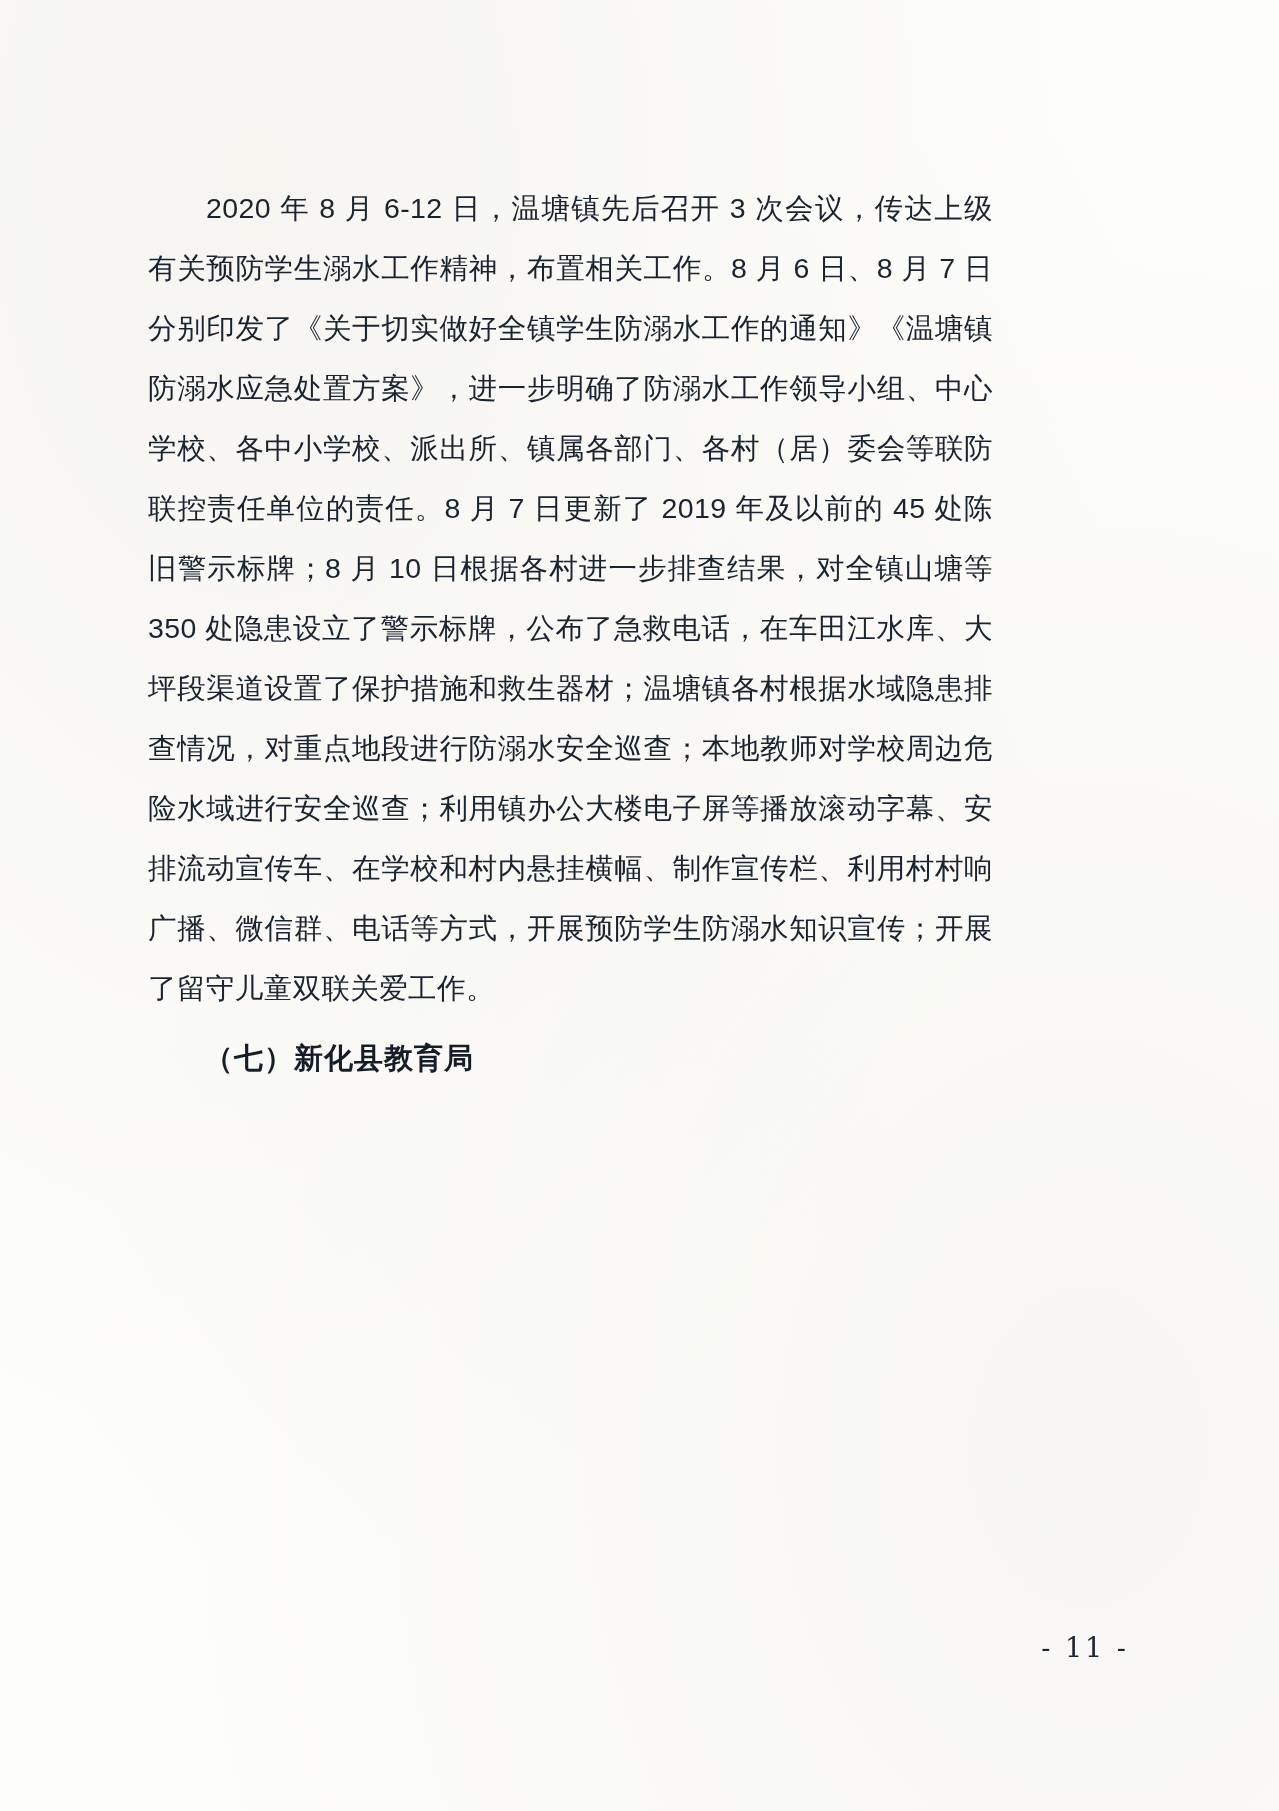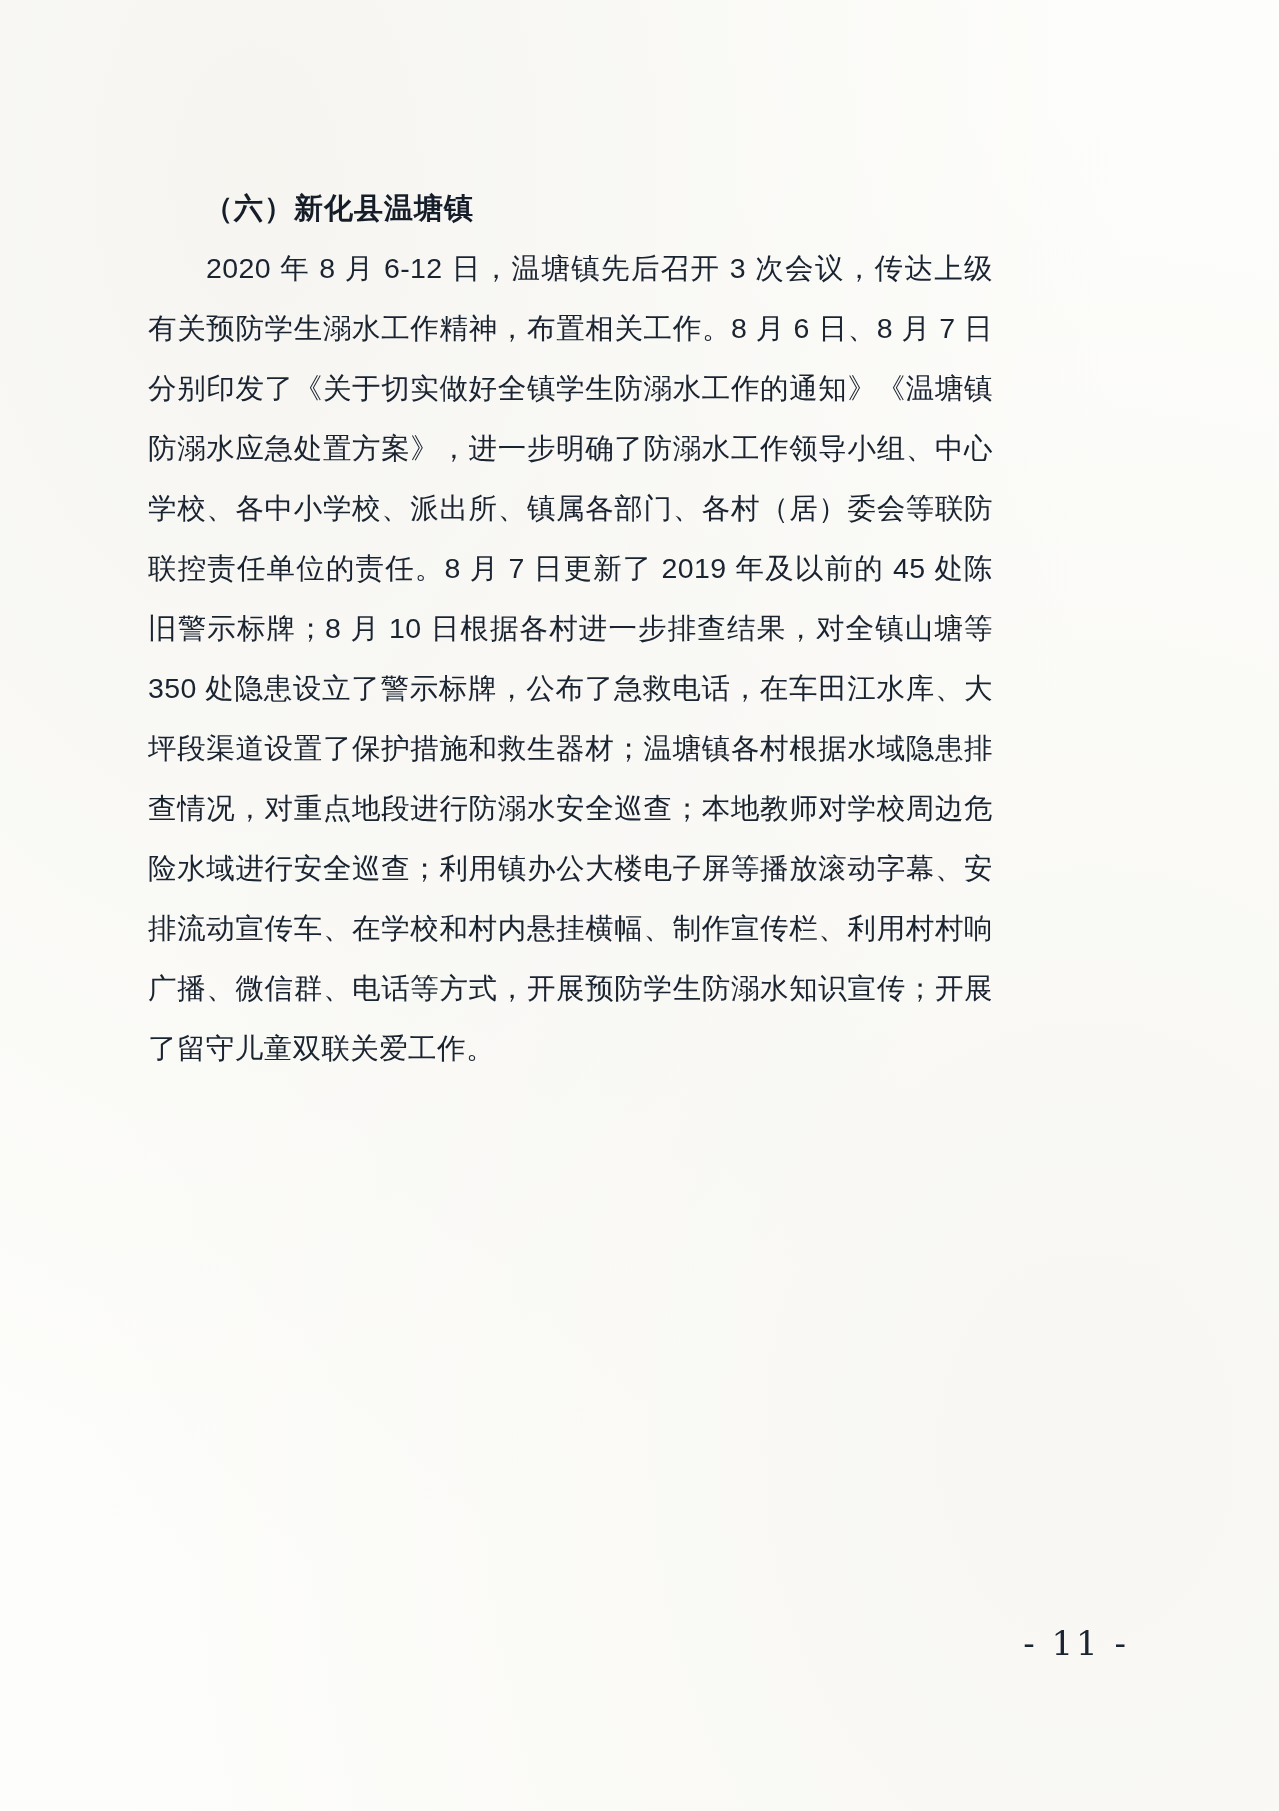--- a/index.html
+++ b/index.html
@@ -58,39 +58,39 @@
     margin-bottom: 0px;
   }
   .gap {
     height: 10px;
   }
   .page-number {
     position: absolute;
     right: 150px;
     bottom: 148px;
     font-family: "DejaVu Serif", "Liberation Serif", serif;
-    font-size: 34px;
+    font-size: 27px;
     color: #1b2431;
     letter-spacing: 3px;
   }
 </style>
 </head>
 <body>
 
 <div class="page">
   <div class="paper"></div>
 
   <div class="content">
 
     <div class="block">
-      <div class="heading">（六）新化县温塘镇</div>
       <p class="doc-text para">2020 年 8 月 6-12 日，温塘镇先后召开 3 次会议，传达上级有关预防学生溺水工作精神，布置相关工作。8 月 6 日、8 月 7 日分别印发了《关于切实做好全镇学生防溺水工作的通知》《温塘镇防溺水应急处置方案》，进一步明确了防溺水工作领导小组、中心学校、各中小学校、派出所、镇属各部门、各村（居）委会等联防联控责任单位的责任。8 月 7 日更新了 2019 年及以前的 45 处陈旧警示标牌；8 月 10 日根据各村进一步排查结果，对全镇山塘等 350 处隐患设立了警示标牌，公布了急救电话，在车田江水库、大坪段渠道设置了保护措施和救生器材；温塘镇各村根据水域隐患排查情况，对重点地段进行防溺水安全巡查；本地教师对学校周边危险水域进行安全巡查；利用镇办公大楼电子屏等播放滚动字幕、安排流动宣传车、在学校和村内悬挂横幅、制作宣传栏、利用村村响广播、微信群、电话等方式，开展预防学生防溺水知识宣传；开展了留守儿童双联关爱工作。</p>
     </div>
 
     <div class="gap"></div>
 
     <div class="block">
+      <div class="heading">（七）新化县教育局</div>
     </div>
 
   </div>
 
   <div class="page-number">- 11 -</div>
 </div>
 
 </body></html>

